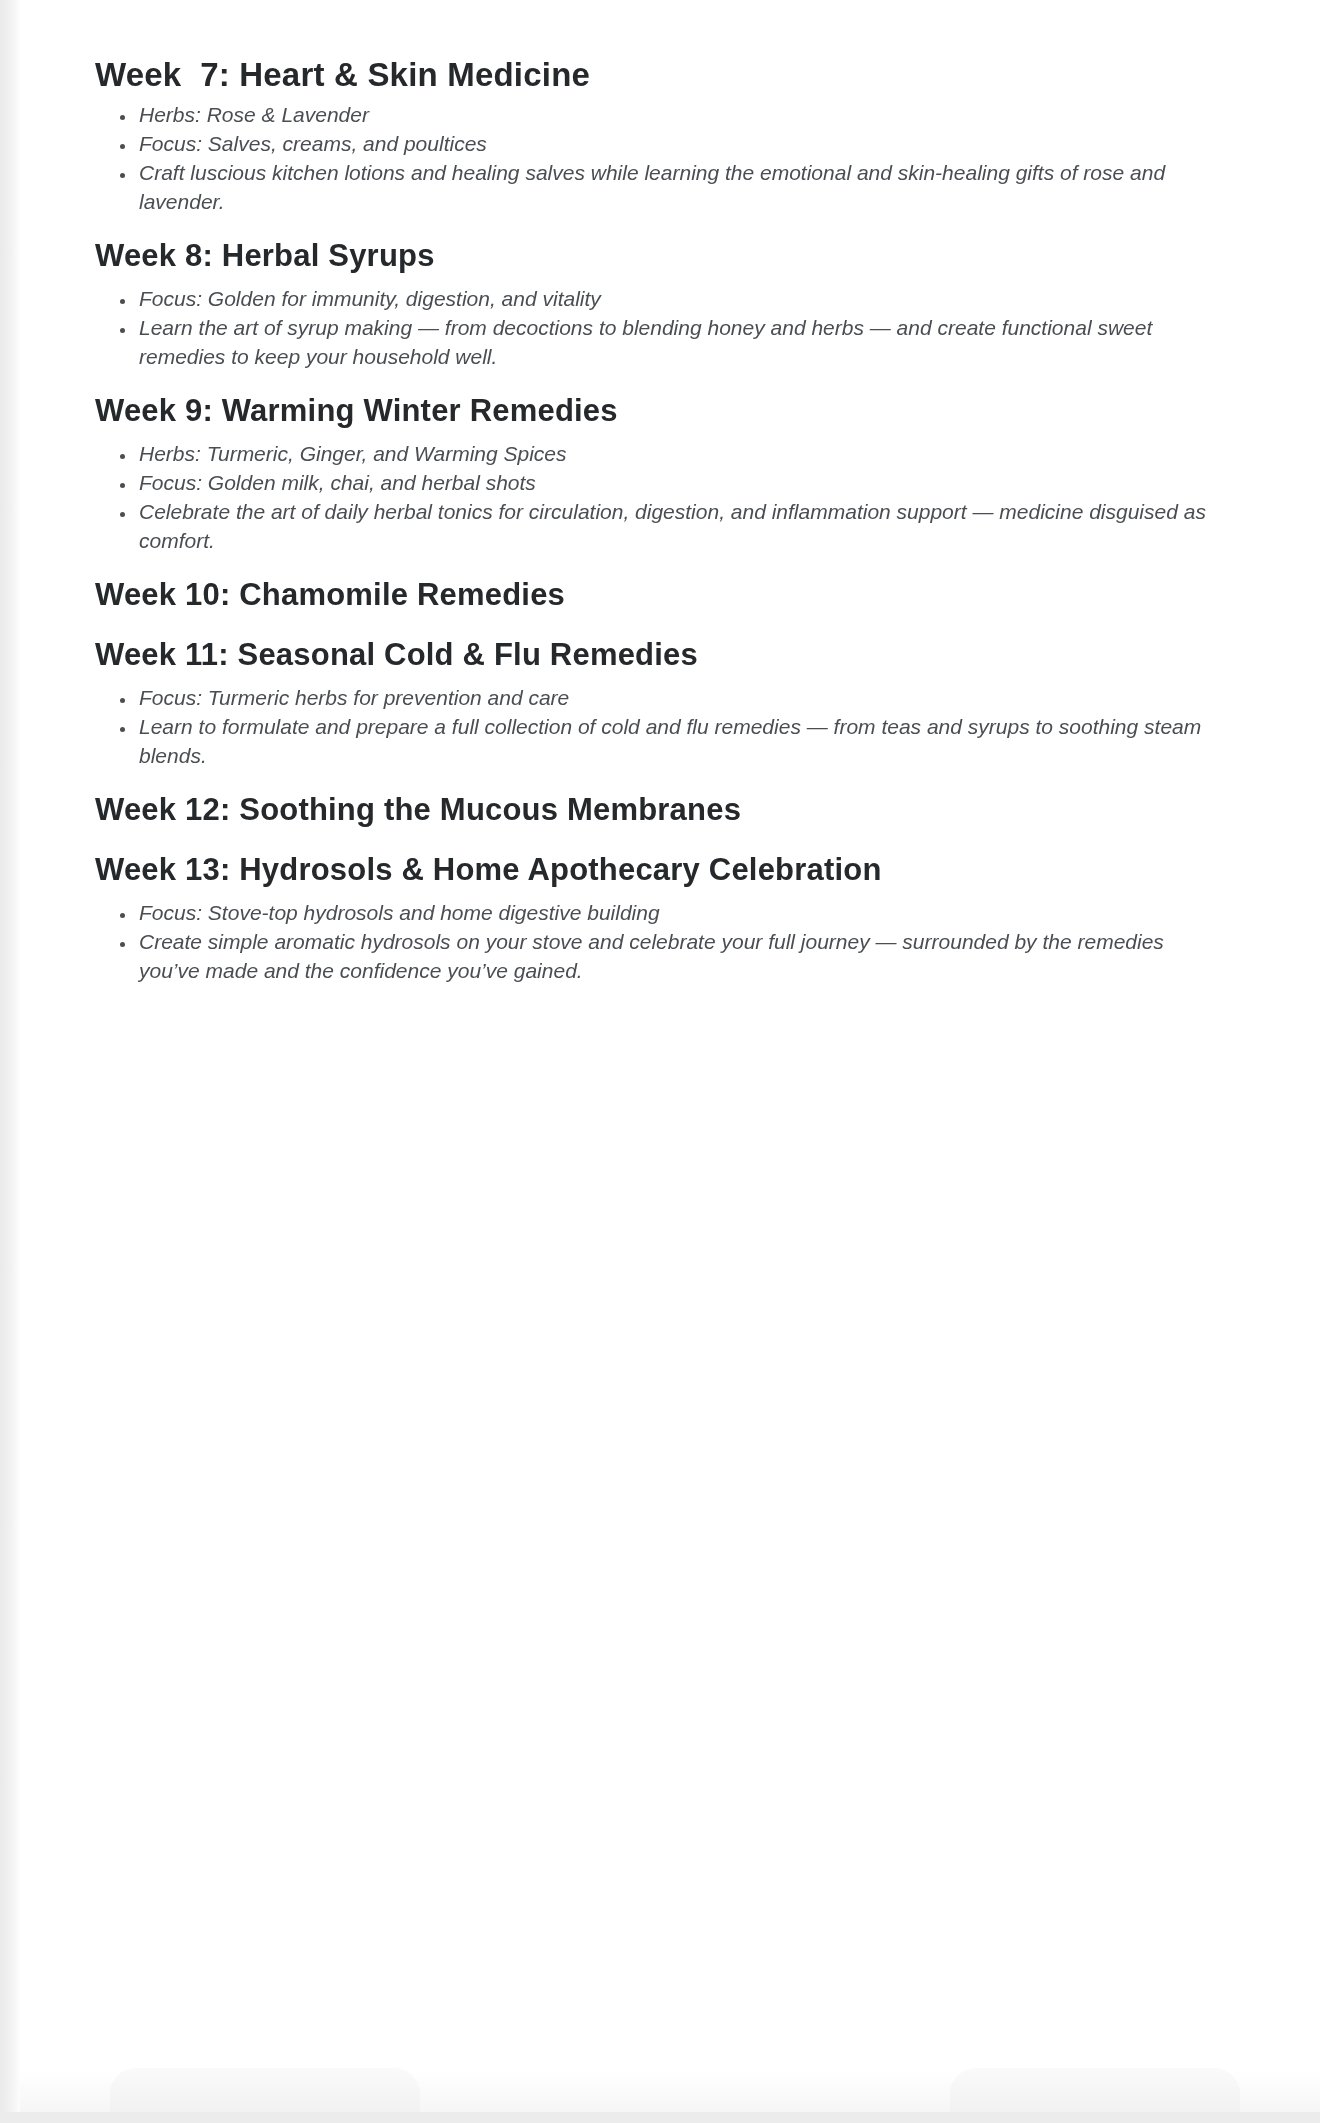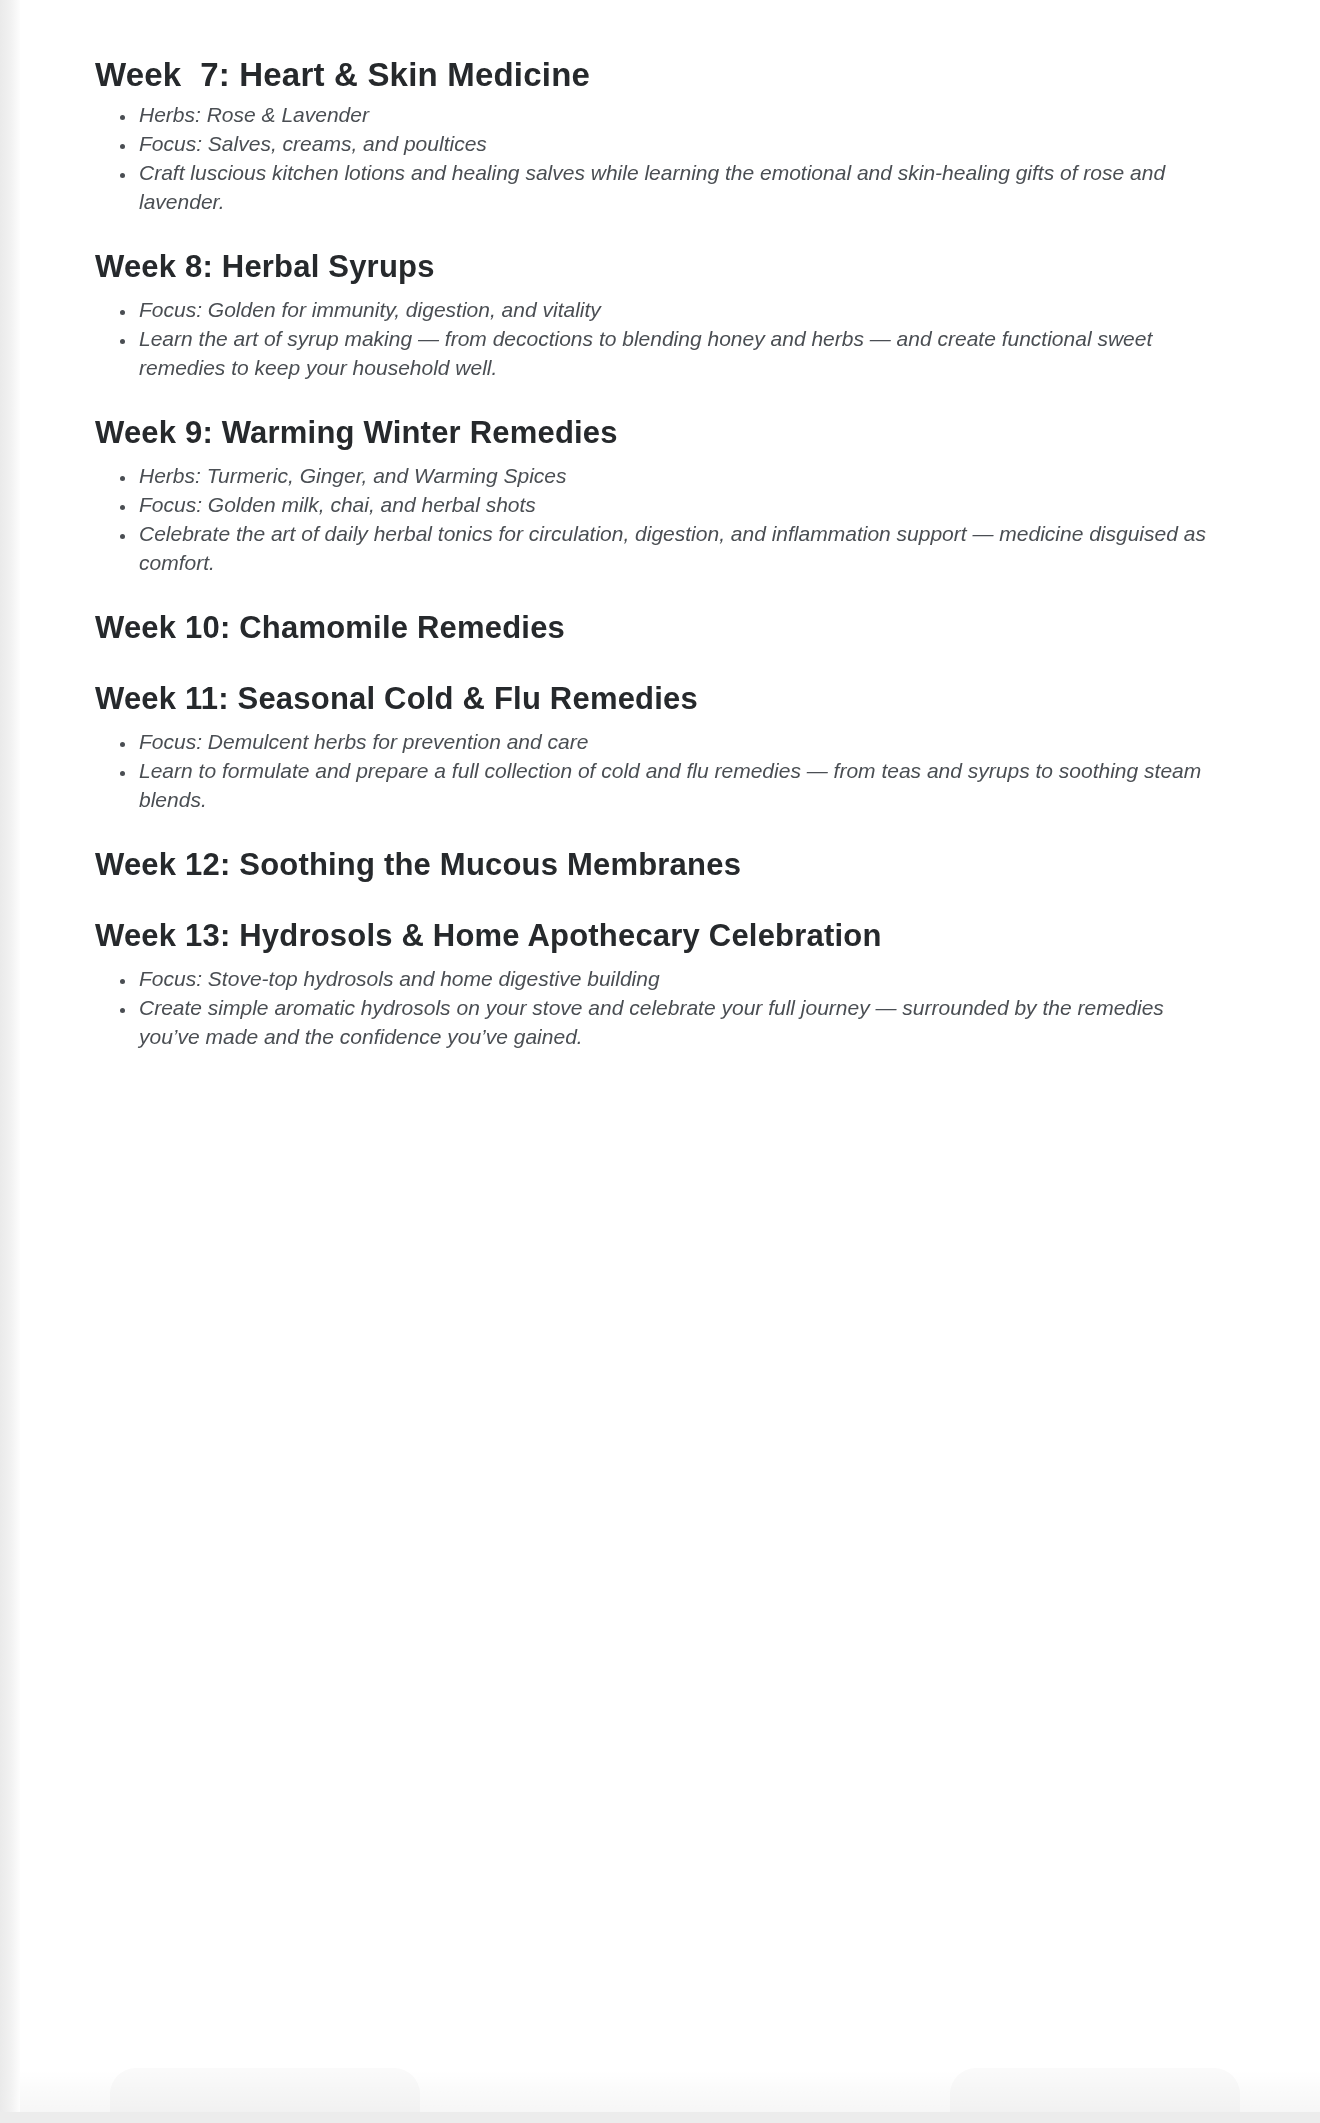--- a/index.html
+++ b/index.html
@@ -45,21 +45,21 @@
   }
   .faint-card.left  { left: 110px; width: 310px; }
   .faint-card.right { left: 950px; width: 290px; }
 
   .content {
     position: relative;
     box-sizing: border-box;
     padding: 58px 100px 0 95px;
     width: 1320px;
   }
-  .section { margin-top: 31px; }
+  .section { margin-top: 20px; }
   .section:first-child { margin-top: 0; }
 
   .sec-heading {
     margin: 0 0 8px 0;
     color: var(--heading-color, #26292c);
     font-weight: bold;
     letter-spacing: 0.2px;
     white-space: pre-wrap; 
   }
   .sec-heading.h-lg { font-size: 31px; line-height: 40px; }
@@ -114,21 +114,21 @@
       </ul>
   </section>
 
   <section class="section">
     <h2 class="sec-heading h-lg">Week 10: Chamomile Remedies</h2>
   </section>
 
   <section class="section">
     <h2 class="sec-heading h-lg">Week 11: Seasonal Cold &amp; Flu Remedies</h2>
     <ul class="sec-list">
-        <li>Focus: Demulcent herbs for prevention and care</li>
+        <li>Focus: Turmeric herbs for prevention and care</li>
         <li>Learn to formulate and prepare a full collection of cold and flu remedies — from teas and syrups to soothing steam blends.</li>
       </ul>
   </section>
 
   <section class="section">
     <h2 class="sec-heading h-lg">Week 12: Soothing the Mucous Membranes</h2>
   </section>
 
   <section class="section">
     <h2 class="sec-heading h-lg">Week 13: Hydrosols &amp; Home Apothecary Celebration</h2>

